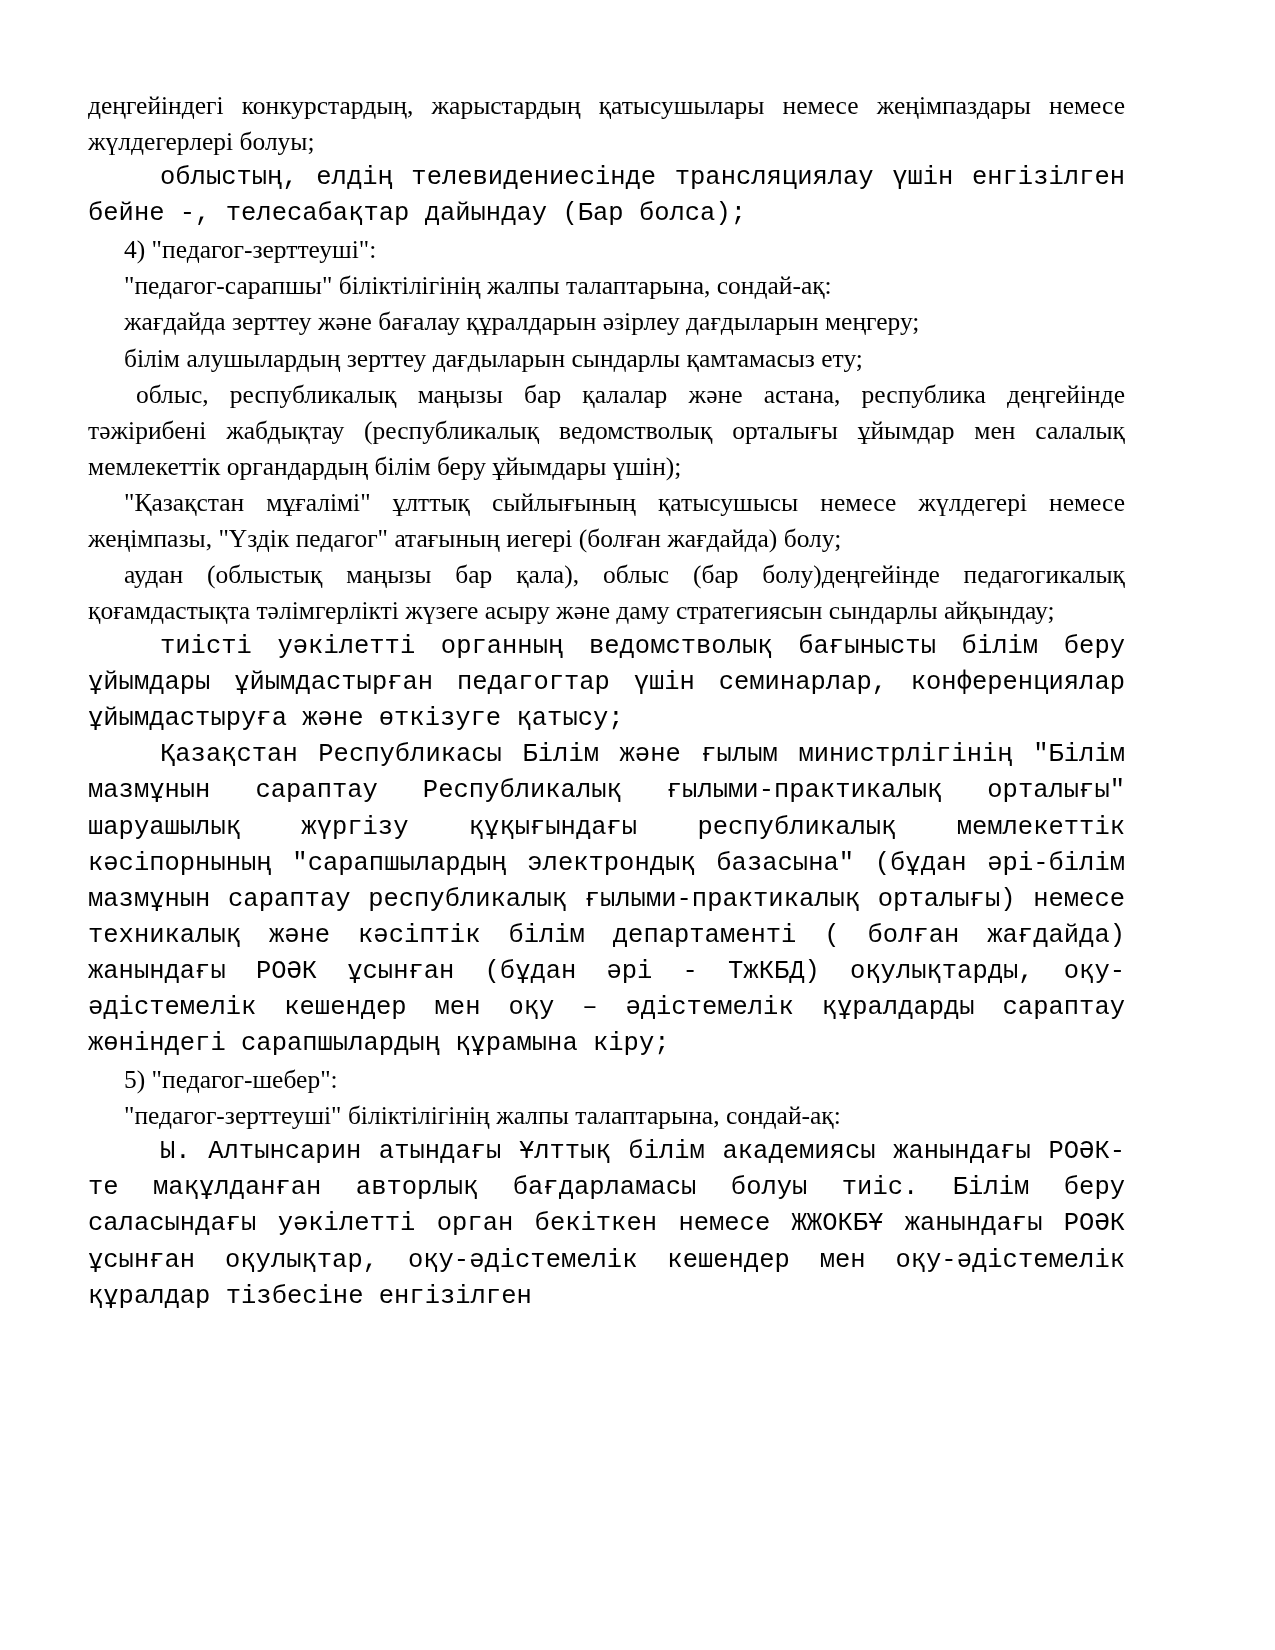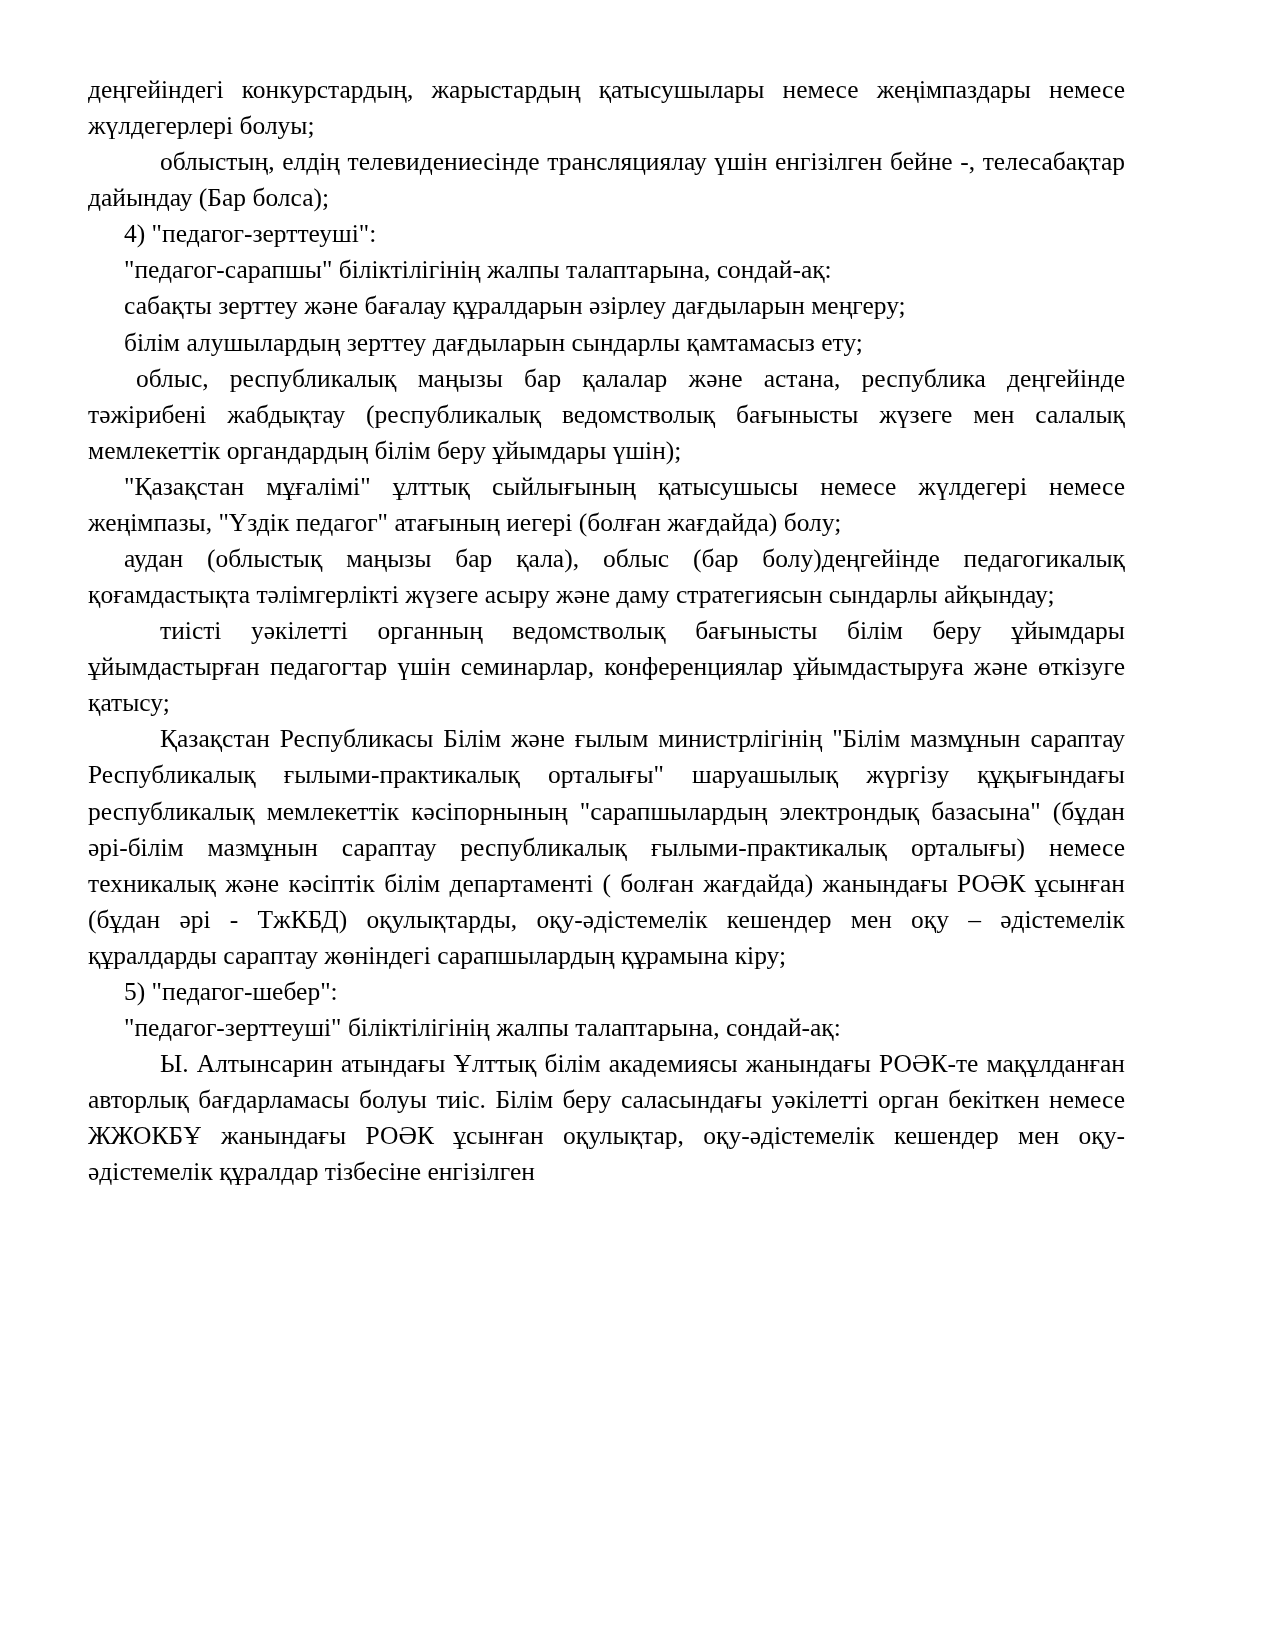--- a/index.html
+++ b/index.html
@@ -14,57 +14,59 @@
     position: relative;
     box-sizing: border-box;
     padding: 72px 150px 40px 88px;
     font-family: "Liberation Serif", "DejaVu Serif", serif;
     font-size: 25.5px;
     line-height: 1.415;
     color: #000000;
   }
   .doc-body {
     width: 1037px;
+    margin-top: 16px;
   }
   p {
     margin: 0;
     text-align: justify;
     text-justify: inter-word;
     font-size: 25.5px;
     line-height: 1.415;
   }
   p.indent {
     text-indent: 48px;
   }
   p.indent-sm {
     text-indent: 36px;
   }
   p.indent-lg {
     text-indent: 72px;
+    font-family: Liberation Mono, monospace;
   }
   p.noindent {
     text-indent: 0;
   }
   p.last-line-left {
     text-align: left;
   }
 </style>
 </head>
 <body>
 
 <div class="page">
   <div class="doc-body">
 
     <p class="noindent">деңгейіндегі конкурстардың, жарыстардың қатысушылары немесе жеңімпаздары немесе жүлдегерлері болуы;</p>
     <p class="indent-lg">облыстың, елдің телевидениесінде трансляциялау үшін енгізілген бейне -, телесабақтар дайындау (Бар болса);</p>
     <p class="indent-sm last-line-left">4) "педагог-зерттеуші":</p>
     <p class="indent-sm last-line-left">"педагог-сарапшы" біліктілігінің жалпы талаптарына, сондай-ақ:</p>
-    <p class="indent-sm last-line-left">сабақты зерттеу және бағалау құралдарын әзірлеу дағдыларын меңгеру;</p>
+    <p class="indent-sm last-line-left">жағдайда зерттеу және бағалау құралдарын әзірлеу дағдыларын меңгеру;</p>
     <p class="indent-sm last-line-left">білім алушылардың зерттеу дағдыларын сындарлы қамтамасыз ету;</p>
-    <p class="indent">облыс, республикалық маңызы бар қалалар және астана, республика деңгейінде тәжірибені жабдықтау (республикалық ведомстволық бағынысты жүзеге мен салалық мемлекеттік органдардың білім беру ұйымдары үшін);</p>
+    <p class="indent">облыс, республикалық маңызы бар қалалар және астана, республика деңгейінде тәжірибені жабдықтау (республикалық ведомстволық орталығы ұйымдар мен салалық мемлекеттік органдардың білім беру ұйымдары үшін);</p>
     <p class="indent-sm">"Қазақстан мұғалімі" ұлттық сыйлығының қатысушысы немесе жүлдегері немесе жеңімпазы, "Үздік педагог" атағының иегері (болған жағдайда) болу;</p>
     <p class="indent-sm">аудан (облыстық маңызы бар қала), облыс (бар болу)деңгейінде педагогикалық қоғамдастықта тәлімгерлікті жүзеге асыру және даму стратегиясын сындарлы айқындау;</p>
     <p class="indent-lg">тиісті уәкілетті органның ведомстволық бағынысты білім беру ұйымдары ұйымдастырған педагогтар үшін семинарлар, конференциялар ұйымдастыруға және өткізуге қатысу;</p>
     <p class="indent-lg">Қазақстан Республикасы Білім және ғылым министрлігінің "Білім мазмұнын сараптау Республикалық ғылыми-практикалық орталығы" шаруашылық жүргізу құқығындағы республикалық мемлекеттік кәсіпорнының "сарапшылардың электрондық базасына" (бұдан әрі-білім мазмұнын сараптау республикалық ғылыми-практикалық орталығы) немесе техникалық және кәсіптік білім департаменті ( болған жағдайда) жанындағы РОӘК ұсынған (бұдан әрі - ТжКБД) оқулықтарды, оқу-әдістемелік кешендер мен оқу – әдістемелік құралдарды сараптау жөніндегі сарапшылардың құрамына кіру;</p>
     <p class="indent-sm last-line-left">5) "педагог-шебер":</p>
     <p class="indent-sm last-line-left">"педагог-зерттеуші" біліктілігінің жалпы талаптарына, сондай-ақ:</p>
     <p class="indent-lg">Ы. Алтынсарин атындағы Ұлттық білім академиясы жанындағы РОӘК-те мақұлданған авторлық бағдарламасы болуы тиіс. Білім беру саласындағы уәкілетті орган бекіткен немесе ЖЖОКБҰ жанындағы РОӘК ұсынған оқулықтар, оқу-әдістемелік кешендер мен оқу-әдістемелік құралдар тізбесіне енгізілген</p>
 
   </div>
 </div>

